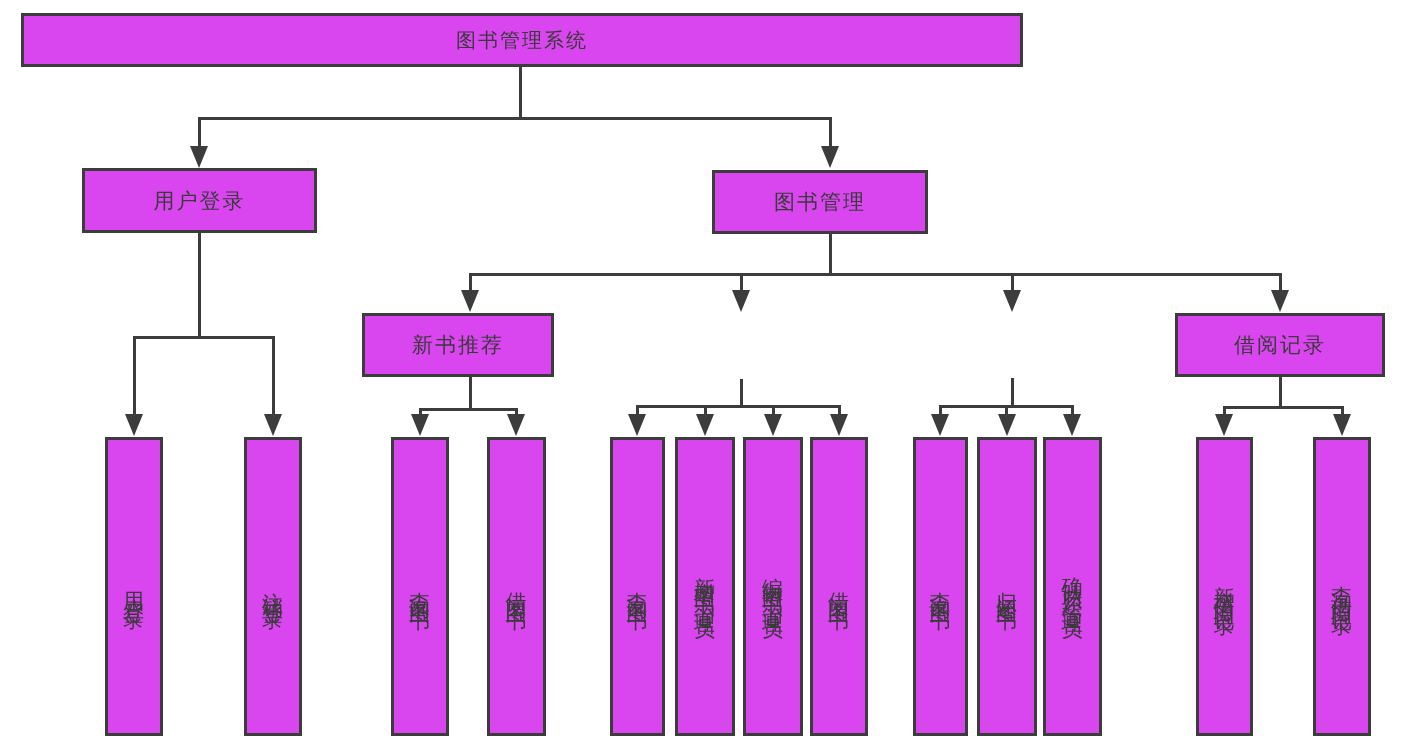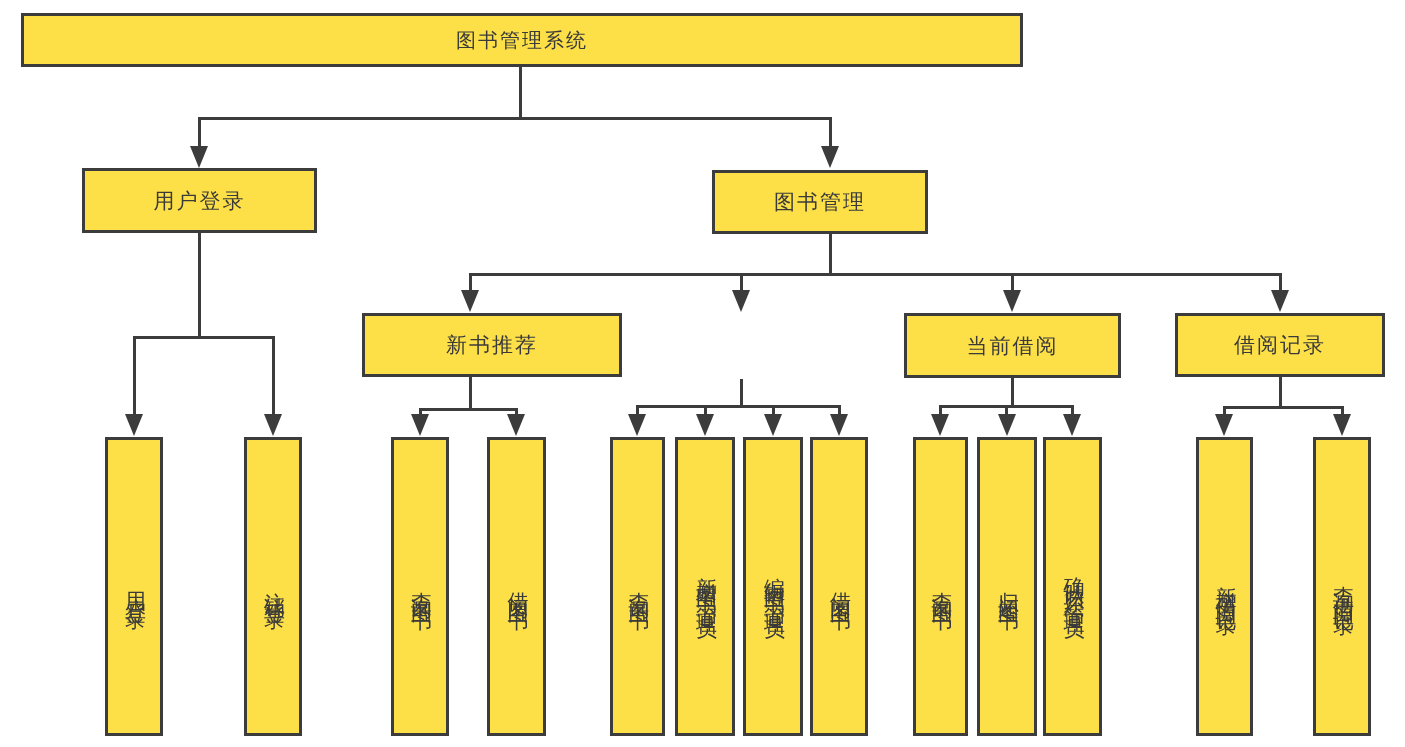--- a/index.html
+++ b/index.html
@@ -1,23 +1,23 @@
 <!DOCTYPE html>
 <html><head>
 <meta charset="utf-8">
 <style>
   html,body{margin:0;padding:0;background:#fff;}
   .canvas{
     position:relative;width:1405px;height:747px;background:#ffffff;overflow:hidden;
     font-family:"Liberation Sans","DejaVu Sans",sans-serif;color:#333;
   }
   .box{
-    position:absolute;box-sizing:border-box;border:3px solid #3c3c3c;background:#fde047;
+    position:absolute;box-sizing:border-box;border:3px solid #3c3c3c;background:#d946ef;
     display:flex;align-items:center;justify-content:center;
-    font-size:21px;letter-spacing:2px;color:#3a3a3a;white-space:nowrap;font-family:Liberation Mono, monospace;
+    font-size:21px;letter-spacing:2px;color:#3a3a3a;white-space:nowrap;
   }
   .root-box{font-size:20px;}
   .leaf{
     writing-mode:vertical-rl;text-orientation:mixed;
     font-size:21px;letter-spacing:6px;line-height:1;
   }
   .cline{position:absolute;background:#3c3c3c;}
   .arrow{
     position:absolute;width:0;height:0;
     border-left:9px solid transparent;border-right:9px solid transparent;
@@ -31,22 +31,21 @@
 </head>
 <body>
 
 <div class="canvas">
 
   <div class="box root-box" style="left:21px;top:13px;width:1002px;height:54px">图书管理系统</div>
 
   <div class="box" style="left:82px;top:168px;width:235px;height:65px">用户登录</div>
   <div class="box" style="left:712px;top:170px;width:216px;height:64px">图书管理</div>
 
-  <div class="box" style="left:362px;top:313px;width:260px;height:64px">新书推荐</div>
-  <div class="box" style="left:904px;top:313px;width:217px;height:65px">当前借阅</div>
+  <div class="box" style="left:362px;top:313px;width:192px;height:64px">新书推荐</div>
   <div class="box" style="left:1175px;top:313px;width:210px;height:64px">借阅记录</div>
 
   <div class="box leaf" style="left:105px;top:437px;width:58px;height:299px">用户登录</div>
   <div class="box leaf" style="left:244px;top:437px;width:58px;height:299px">注销登录</div>
 
   <div class="box leaf" style="left:391px;top:437px;width:58px;height:299px">查询图书</div>
   <div class="box leaf" style="left:487px;top:437px;width:59px;height:299px">借阅图书</div>
 
   <div class="box leaf" style="left:610px;top:437px;width:55px;height:299px">查询图书</div>
   <div class="box leaf" style="left:675px;top:437px;width:60px;height:299px">新增图书（管理员）</div>

